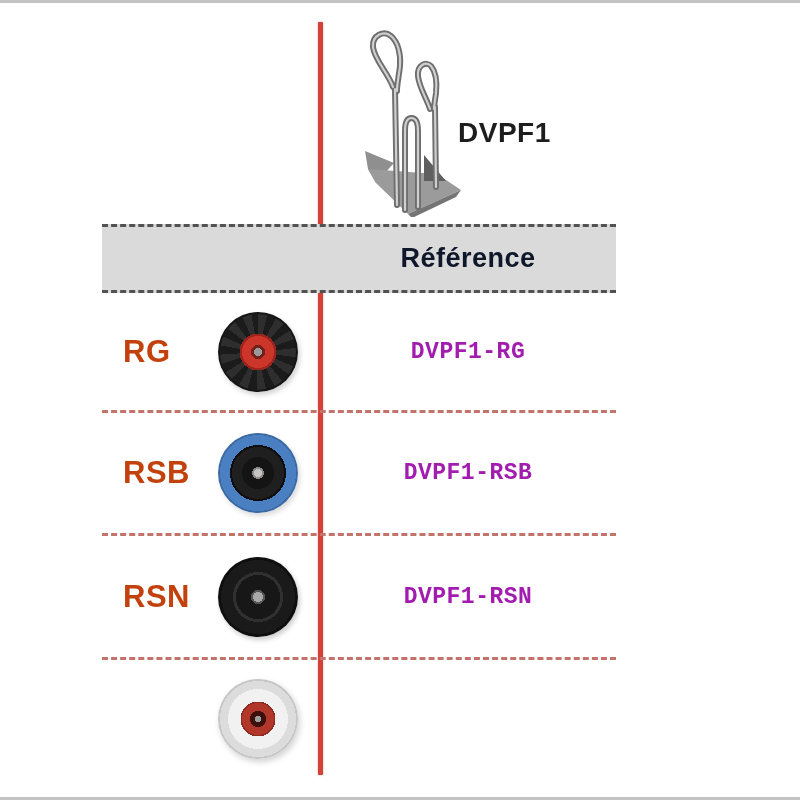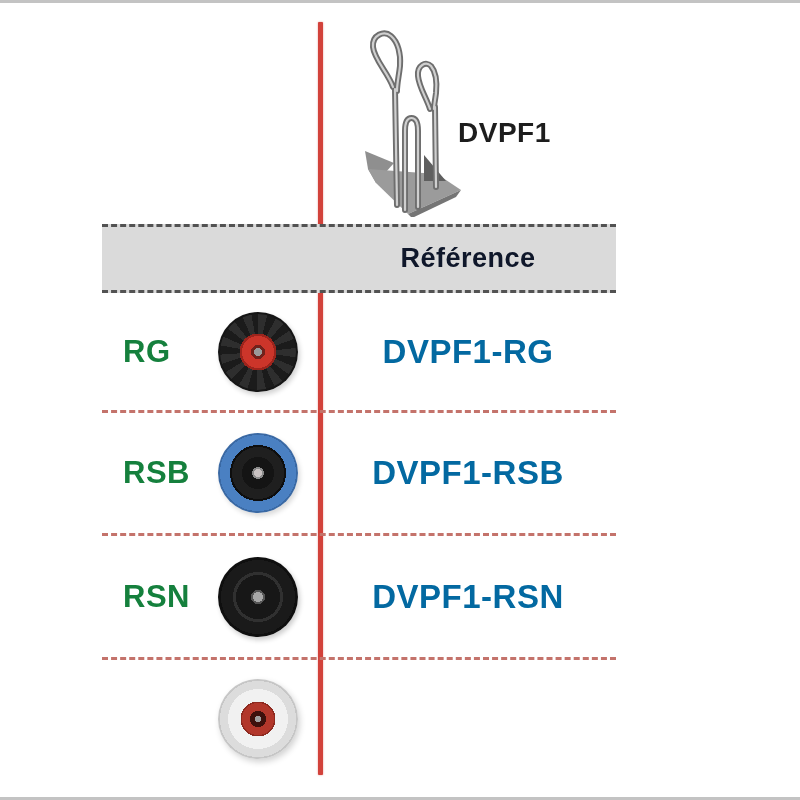--- a/index.html
+++ b/index.html
@@ -45,25 +45,25 @@
   
   .rows{position:absolute;left:102px;top:293px;width:514px;}
   .row{position:relative;box-sizing:border-box;}
   .row-1{height:120px;border-bottom:3px dashed #c4736b;}
   .row-2{height:123px;border-bottom:3px dashed #c4736b;}
   .row-3{height:124px;border-bottom:3px dashed #c4736b;}
   .row-4{height:118px;}
 
   .code-label{
     position:absolute;left:21px;top:50%;transform:translateY(-50%);
-    font-size:31px;font-weight:bold;color:#15803d;letter-spacing:.5px;
+    font-size:31px;font-weight:bold;color:#c2410c;letter-spacing:.5px;
   }
   .ref-cell{
     position:absolute;left:218px;right:0;top:50%;transform:translateY(-50%);
-    text-align:center;font-size:33px;font-weight:bold;color:#0369a1;letter-spacing:.5px;
+    text-align:center;font-size:23px;font-weight:bold;color:#a21caf;letter-spacing:.5px;font-family:Liberation Mono, monospace;
   }
 
   .wheel{
     position:absolute;left:116px;top:50%;transform:translateY(-50%);
     width:80px;height:80px;border-radius:50%;
   }
   .wheel-rg{
     background:
       radial-gradient(circle, #9a9a9a 0 4px, #72211b 4px 7px, #cc352a 7px 16px, #9c241c 16px 18.5px, rgba(0,0,0,0) 18.5px),
       repeating-conic-gradient(#2e2e2e 0 14deg, #1b1b1b 14deg 28deg);

